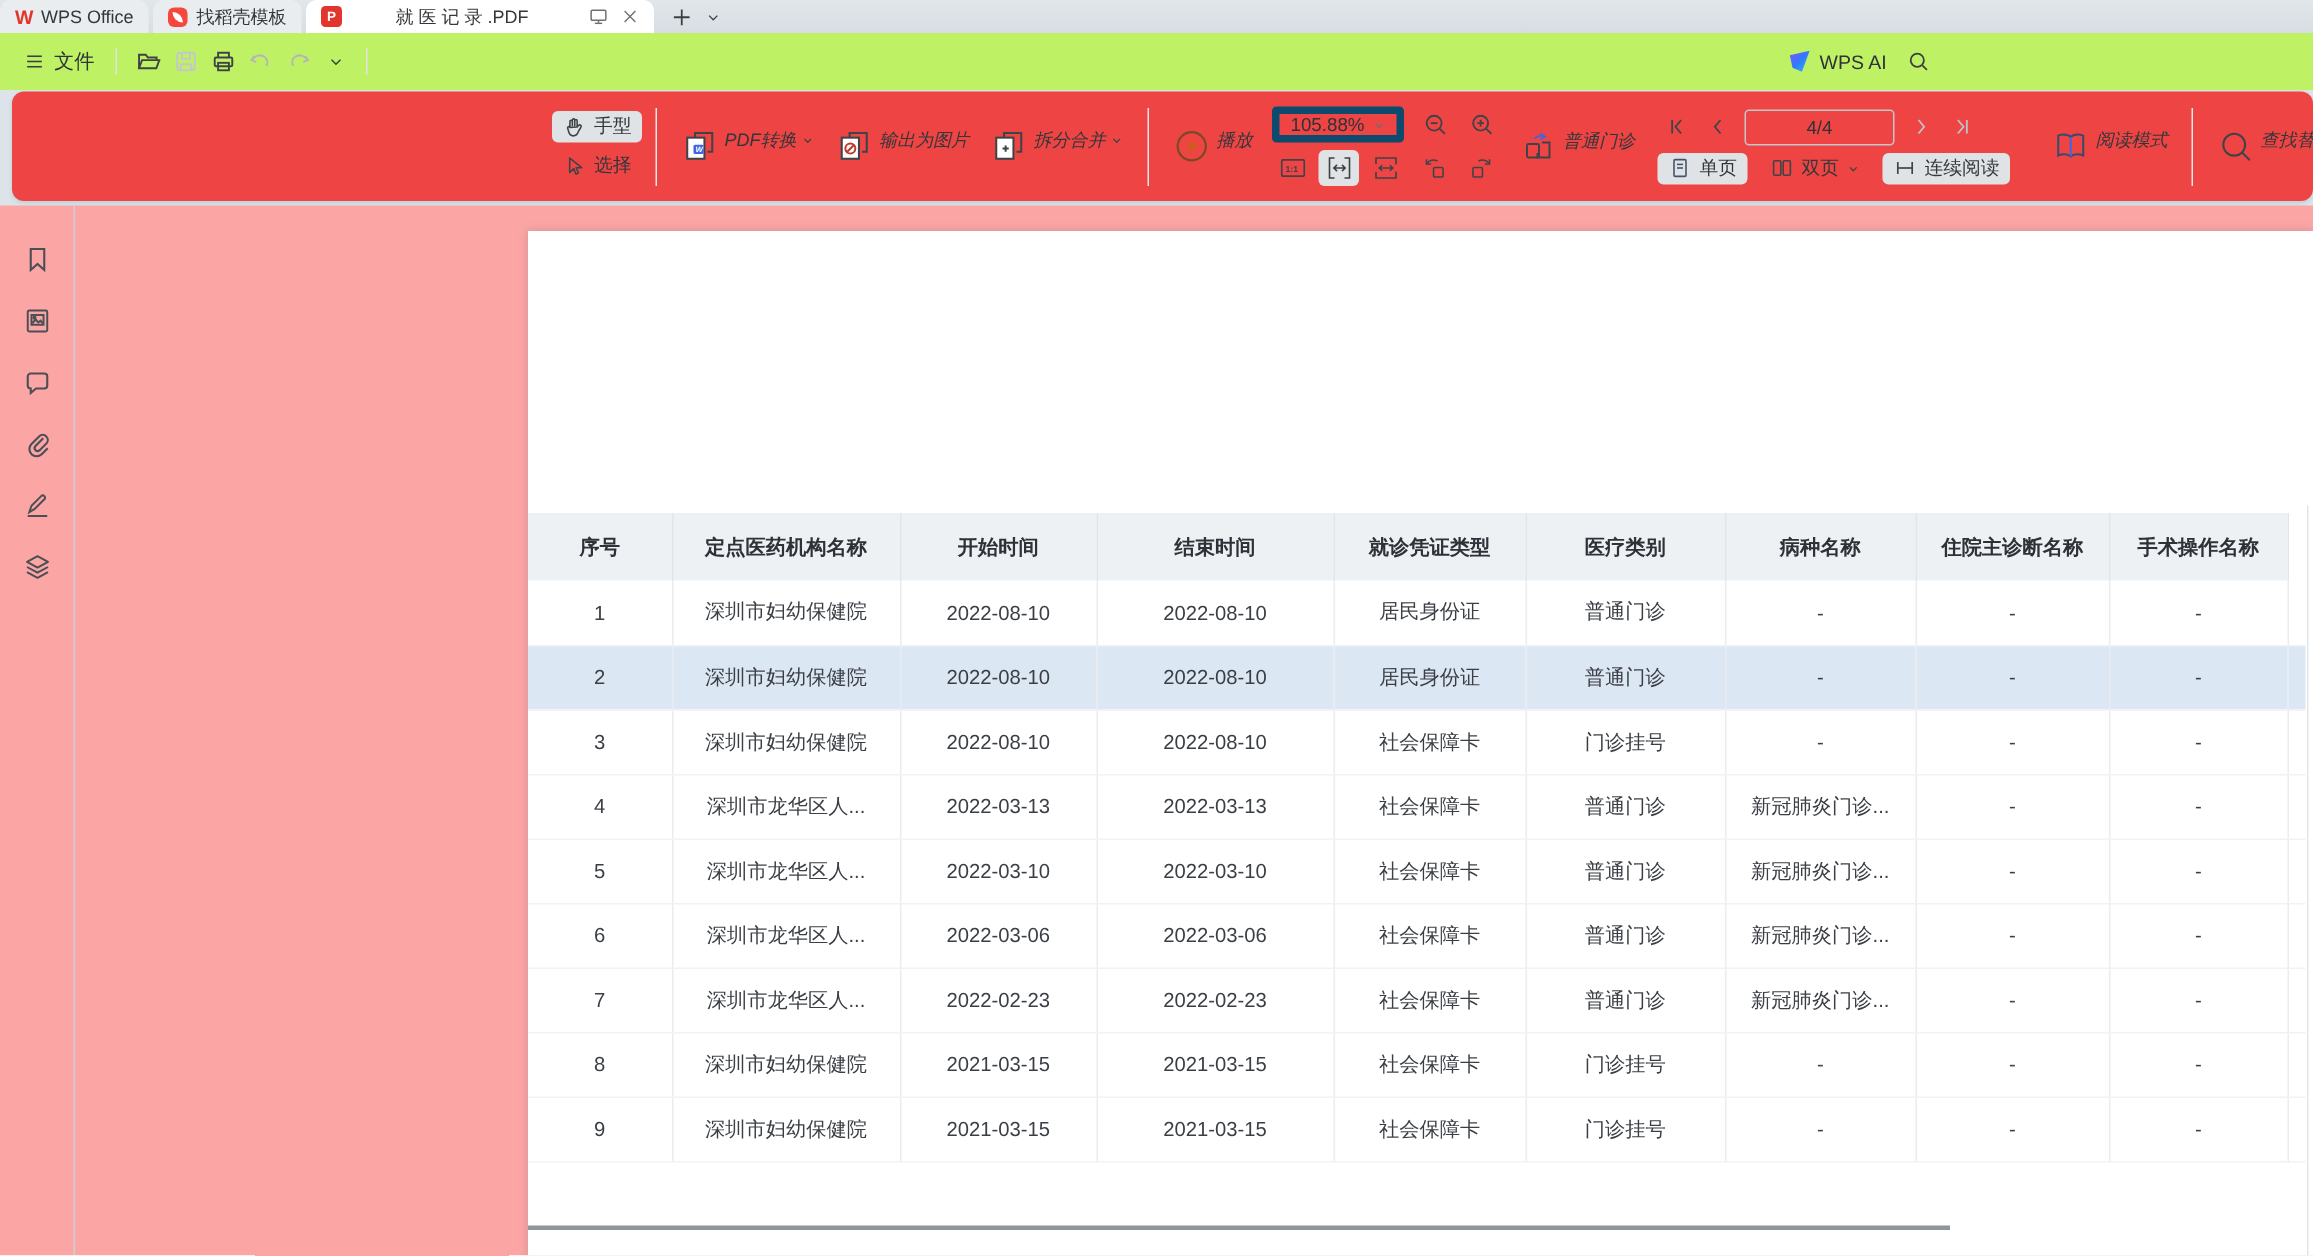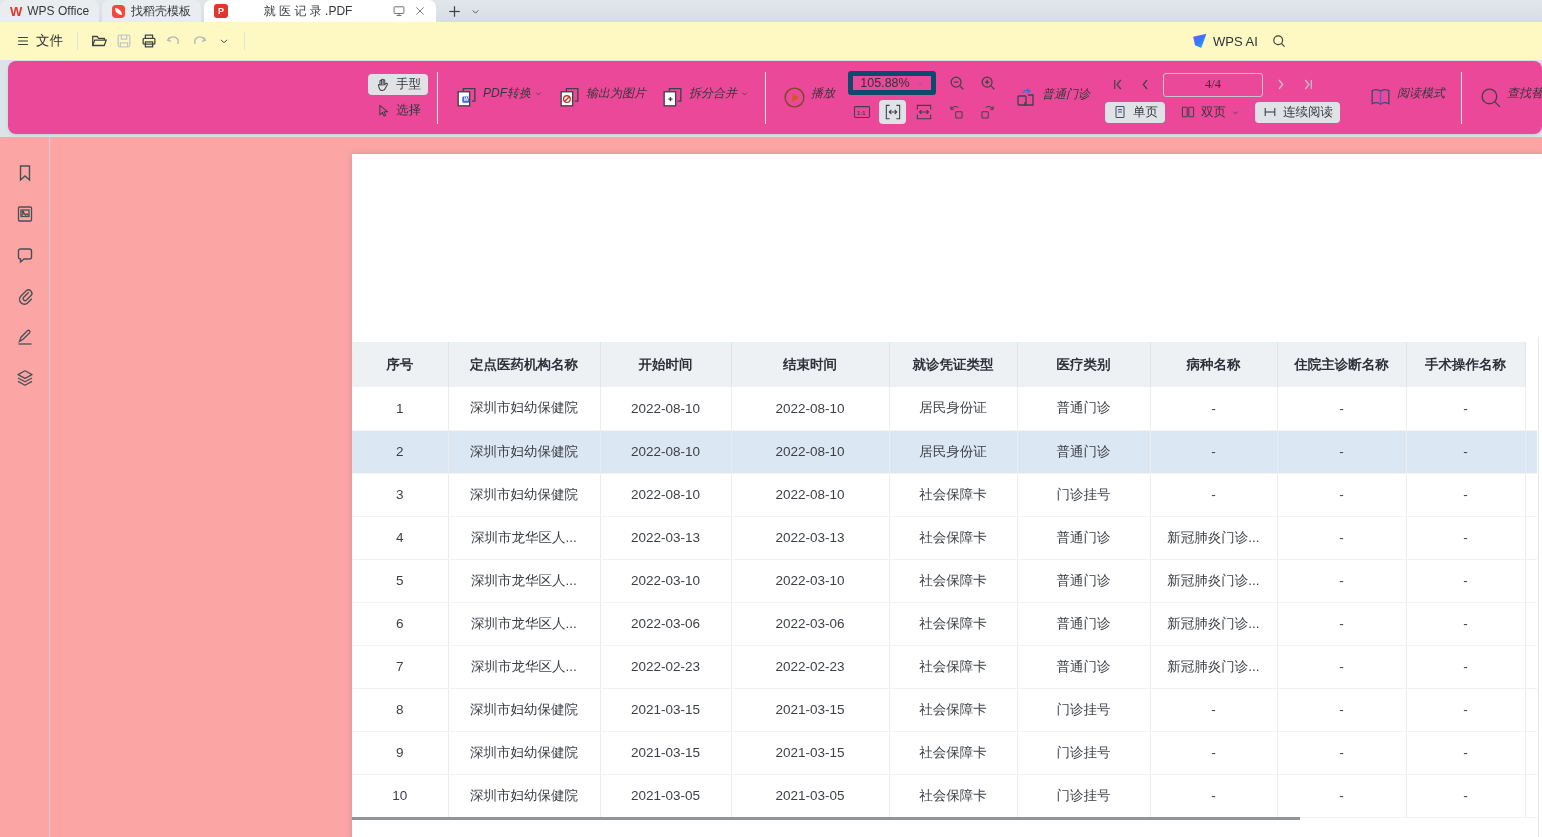--- a/index.html
+++ b/index.html
@@ -17,36 +17,36 @@
   .wlogo { color:#e2352c; font-weight:bold; font-size:13px; letter-spacing:-1px; }
   .docer { width:13px; height:13px; border-radius:4px; background:#f5473c; position:relative; }
   .docer::after { content:""; position:absolute; left:3px; top:3px; width:7px; height:7px;
                   border-radius:0 7px 0 7px; background:#fff; }
   .pdfbadge { width:14px; height:14px; border-radius:3px; background:#e2352c; color:#fff;
               font-size:9px; font-weight:bold; display:flex; align-items:center; justify-content:center; }
   .tabact { display:flex; align-items:center; gap:8px; margin-left:4px; }
   .newtab { display:flex; align-items:center; gap:8px; padding:0 8px; }
 
   
-  .menurow { height:38px; background:#fef9c3; position:relative; display:flex; align-items:center; padding:0 10px;text-align:right; }
+  .menurow { height:38px; background:#bef264; position:relative; display:flex; align-items:center; padding:0 10px;text-align:right; }
   .filebtn { display:flex; align-items:center; gap:6px; font-size:13.5px; color:#2f3338; padding:3px 6px; border-radius:3px; }
   .msep { width:1px; height:18px; background:#e0e2e4; margin:0 8px; }
   .qbtn { width:25px; height:25px; display:flex; align-items:center; justify-content:center; border-radius:3px; }
   .menus { position:absolute; left:739px; top:0; bottom:0; display:flex; gap:29px; }
   .menu-item { display:flex; align-items:center; font-size:13.5px; color:#2f3338; position:relative; cursor:default; }
   .menu-item.active { color:#c9353b; font-weight:bold; }
   .menu-item.active::after { content:""; position:absolute; left:-2px; right:-2px; bottom:2px; height:3px; background:#c9353b; }
   .wpsai { position:absolute; left:1192px; top:0; bottom:0; display:flex; gap:6px; align-items:center; font-size:13px; color:#2f3338; }
   .ailogo { width:15px; height:15px; background:linear-gradient(135deg,#8a4dff,#2f7bff,#35c3f0);
             clip-path:polygon(8% 22%, 96% 2%, 62% 96%, 20% 78%); }
   .topsearch { position:absolute; left:1271px; top:11px; }
 
   
   .ribbonstrip { height:77px; background:#dce4e9; padding:1px 0 0 8px; }
-  .ribbon { background:#ec4899; border-radius:8px; height:73px; min-width:1534px; display:flex; align-items:center;
+  .ribbon { background:#ef4444; border-radius:8px; height:73px; min-width:1534px; display:flex; align-items:center;
             box-shadow:0 1px 3px rgba(80,100,110,.18); }
   .r-spacer { width:360px; flex:none; }
   .vsep { width:1px; height:52px; background:#e7e8ea; margin:0 9px; flex:none; }
   .stack2 { display:flex; flex-direction:column; gap:5px; align-items:flex-start; }
   .tool-line { display:flex; align-items:center; gap:5px; font-size:12.5px; color:#33373b; padding:2px 7px; border-radius:4px; white-space:nowrap; }
   .tool-line.sel { background:#e0e3e6; }
   .bigbtn { display:flex; flex-direction:row; align-items:flex-start; gap:4px; font-size:12px; color:#33373b;
             padding:3px 7px; border-radius:4px; white-space:nowrap;font-style:italic; }
   .blbl { display:flex; align-items:center; gap:3px; }
   .zoombox { width:88px; height:24px; border:5px solid #0c4a6e; border-radius:3px; display:flex; align-items:center;
@@ -333,21 +333,21 @@
       <div class="bigbtn" style="margin-left:6px;">
         <svg width="24" height="24" viewBox="0 0 24 24" fill="none" stroke="#3e4348" stroke-width="1.3">
             <path d="M14 9 h5 v10 h-8 v-3"></path>
             <rect x="4" y="10" width="8" height="9" rx="1"></rect>
             <path d="M13 3 l3 2 -3 2" stroke="#3f66e0"></path>
             <path d="M9 6.5 a5 4 0 0 1 6.5 -1.5" stroke="#3f66e0"></path>
           </svg>
         <span>普通门诊</span>
       </div>
 
-      <div class="stack2" style="margin-left:8px;font-family:Liberation Serif, serif;">
+      <div class="stack2" style="margin-left:8px;">
         <div class="navrow">
           <div class="minibtn">
             <svg width="15" height="15" viewBox="0 0 20 20" fill="none" stroke="#3e4348" stroke-width="1.6">
                 <line x1="5" y1="4" x2="5" y2="16"></line>
                 <polyline points="13,4 8,10 13,16"></polyline>
               </svg>
           </div>
           <div class="minibtn">
             <svg width="15" height="15" viewBox="0 0 20 20" fill="none" stroke="#3e4348" stroke-width="1.6">
                 <polyline points="12,4 7,10 12,16"></polyline>
@@ -640,32 +640,20 @@
                 <td>深圳市妇幼保健院</td>
                 <td>2021-03-15</td>
                 <td>2021-03-15</td>
                 <td>社会保障卡</td>
                 <td>门诊挂号</td>
                 <td>-</td>
                 <td>-</td>
                 <td>-</td>
                 <td class="cut"></td>
               </tr>
-              <tr>
-                <td>10</td>
-                <td>深圳市妇幼保健院</td>
-                <td>2021-03-05</td>
-                <td>2021-03-05</td>
-                <td>社会保障卡</td>
-                <td>门诊挂号</td>
-                <td>-</td>
-                <td>-</td>
-                <td>-</td>
-                <td class="cut"></td>
-              </tr>
             </tbody>
           </table>
         <div class="hline"></div>
         <div class="pageedge"></div>
       </div>
     </div>
   </div>
 
 </div>
 

